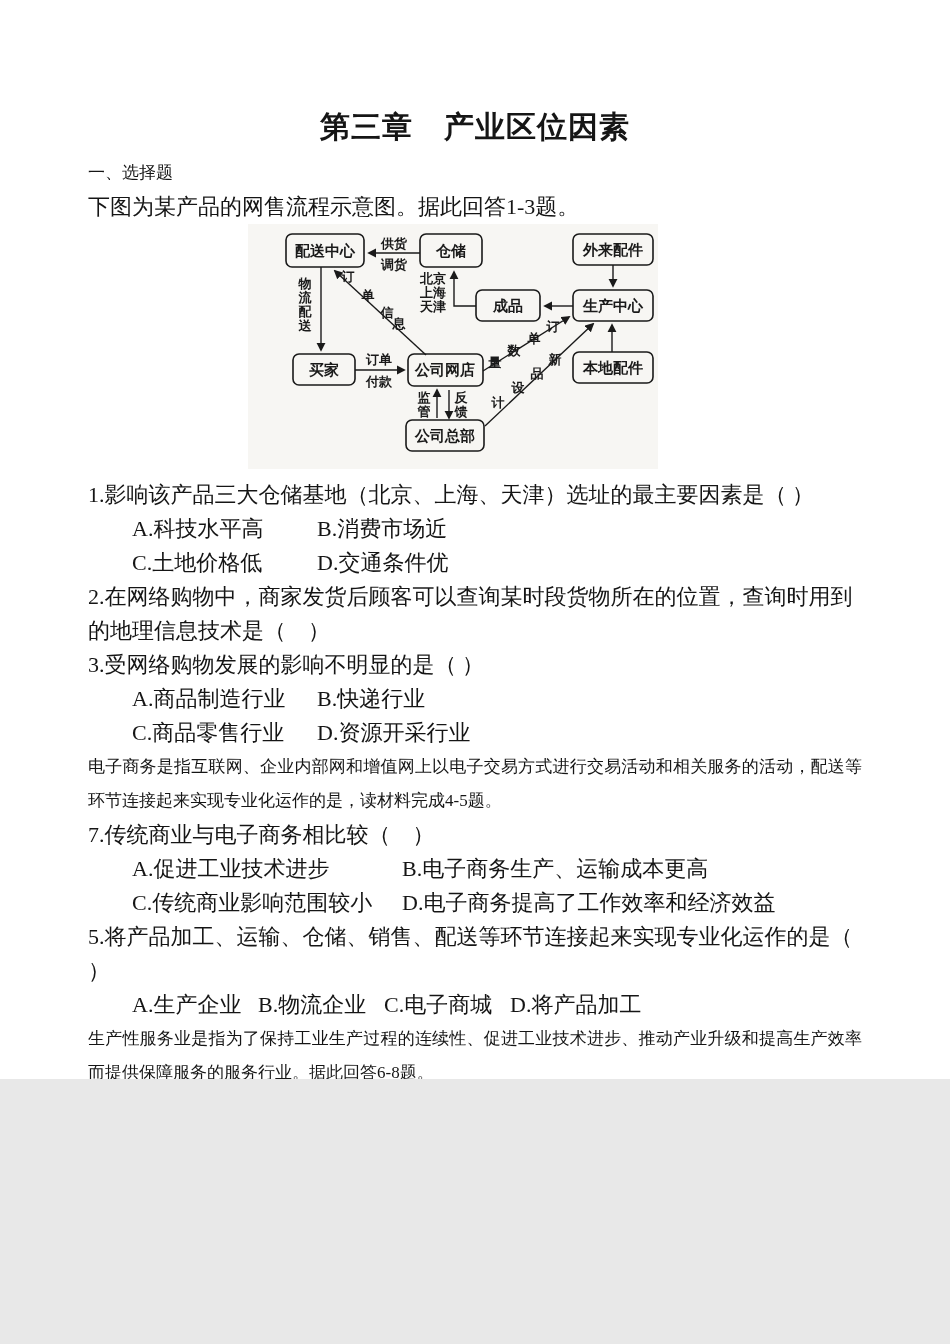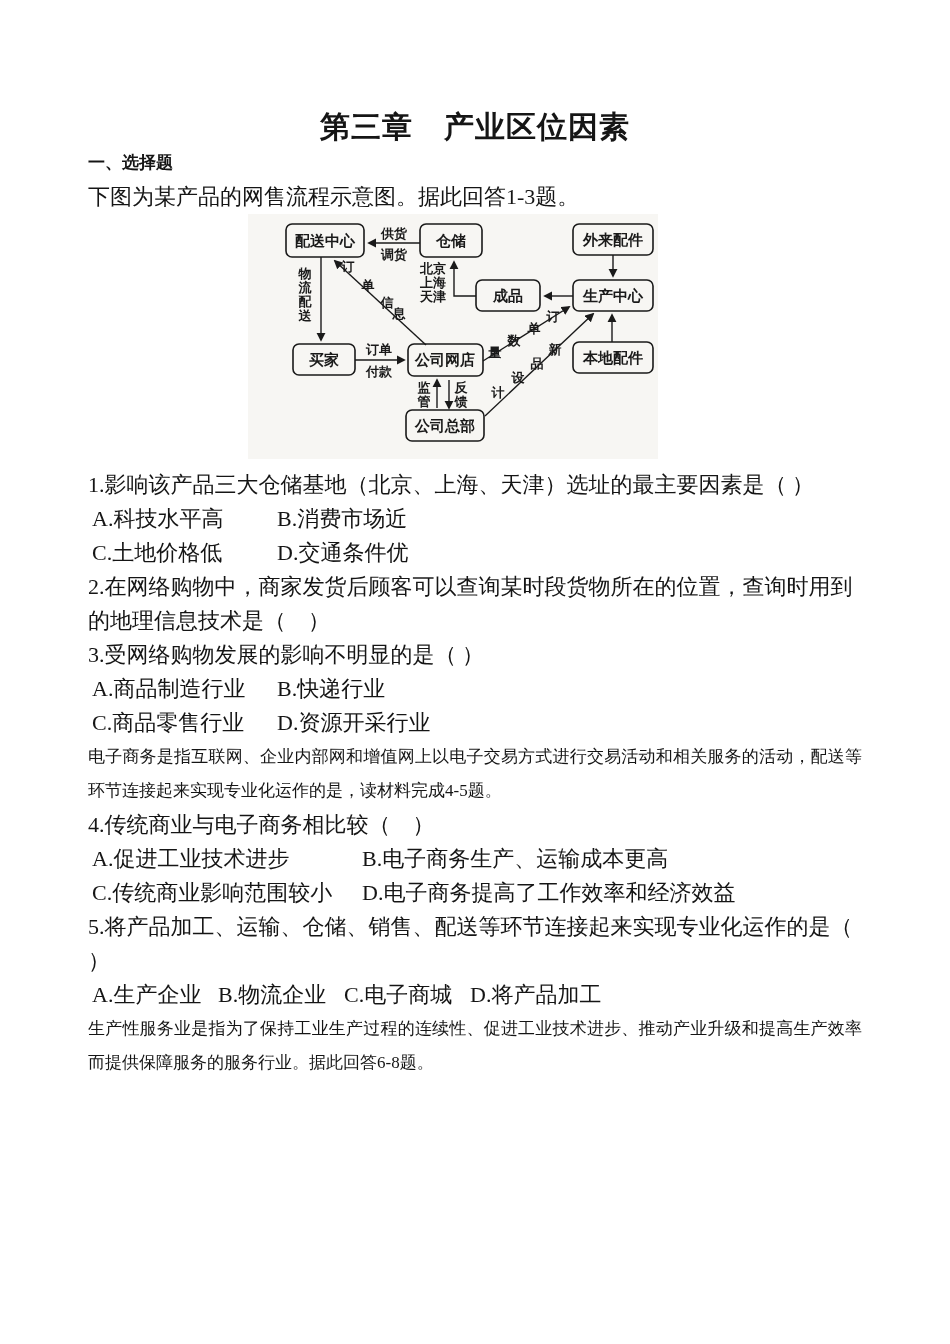--- a/index.html
+++ b/index.html
@@ -1,36 +1,36 @@
 <!DOCTYPE html>
 <html><head>
 <meta charset="utf-8">
 <style>
   html,body { margin:0; padding:0; background:#e8e8e8; }
   .page {
-    width:950px; height:1344px; margin:0 auto; background:#ffffff;
+    width:950px; height:1079px; margin:0 auto; background:#ffffff;
     box-sizing:border-box; padding:100px 88px 0 88px;
     font-family:"Liberation Serif", serif; color:#151515; overflow:hidden;
   }
   .title {
     text-align:center; font-family:"Liberation Sans", sans-serif;
     font-weight:bold; font-size:30px; line-height:38px; margin-top:8px;
     letter-spacing:1px;
   }
   .subtitle {
     text-align:center; font-family:"Liberation Sans", sans-serif;
     font-weight:bold; font-size:20px; line-height:26px; margin-top:14px;
   }
   .section-heading {
-    font-family:"Liberation Sans", sans-serif; font-weight:bold;
-    font-size:17px; line-height:34px; margin-top:0;
+    font-family:"Liberation Sans", sans-serif; font-weight:normal;
+    font-size:17px; line-height:34px; margin-top:10px;
   }
   .line { font-size:22px; line-height:34px; }
   .para { font-size:17px; line-height:34px; text-align:justify; }
-  .opts { padding-left:4px; }
+  .opts { padding-left:4px;margin-left:40px; }
   .opt  { display:inline-block; }
   .w185 { width:185px; }
   .w270 { width:270px; }
   .w92  { width:92px; }
   .w126 { width:126px; }
   .diagram { display:block; margin:0 0 9px 160px; }
   .flow {
     font-family:"Liberation Sans", sans-serif; font-weight:bold;
     font-size:27px; line-height:37px; margin:14px 0 36px 73px;
     white-space:nowrap;
@@ -158,21 +158,21 @@
   <div class="line opts">
     <span class="opt w185">A.商品制造行业</span><span class="opt">B.快递行业</span>
   </div>
   <div class="line opts">
     <span class="opt w185">C.商品零售行业</span><span class="opt">D.资源开采行业</span>
   </div>
 
   <div class="para">电子商务是指互联网、企业内部网和增值网上以电子交易方式进行交易活动和相关服务的活动，配送等环节连接起来实现专业化运作的是，读材料完成4-5题。</div>
 
 
-  <div class="line">4.传统商业与电子商务相比较（　）</div>
+  <div class="line">7.传统商业与电子商务相比较（　）</div>
   <div class="line opts">
     <span class="opt w270">A.促进工业技术进步</span><span class="opt">B.电子商务生产、运输成本更高</span>
   </div>
   <div class="line opts">
     <span class="opt w270">C.传统商业影响范围较小</span><span class="opt">D.电子商务提高了工作效率和经济效益</span>
   </div>
 
   <div class="line">5.将产品加工、运输、仓储、销售、配送等环节连接起来实现专业化运作的是（ ）</div>
   <div class="line opts">
     <span class="opt w126">A.生产企业</span><span class="opt w126">B.物流企业</span><span class="opt w126">C.电子商城</span><span class="opt">D.将产品加工</span>

